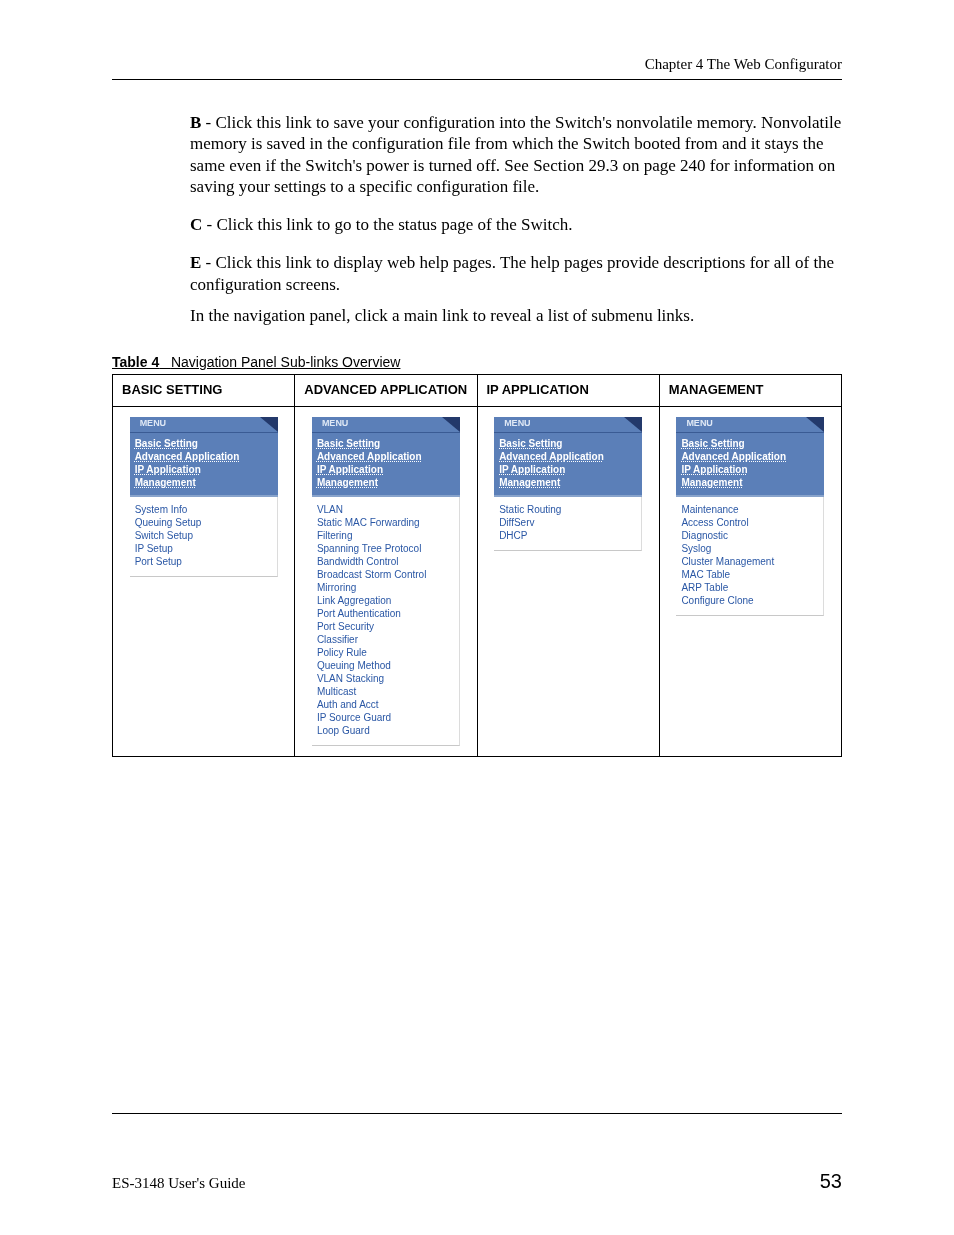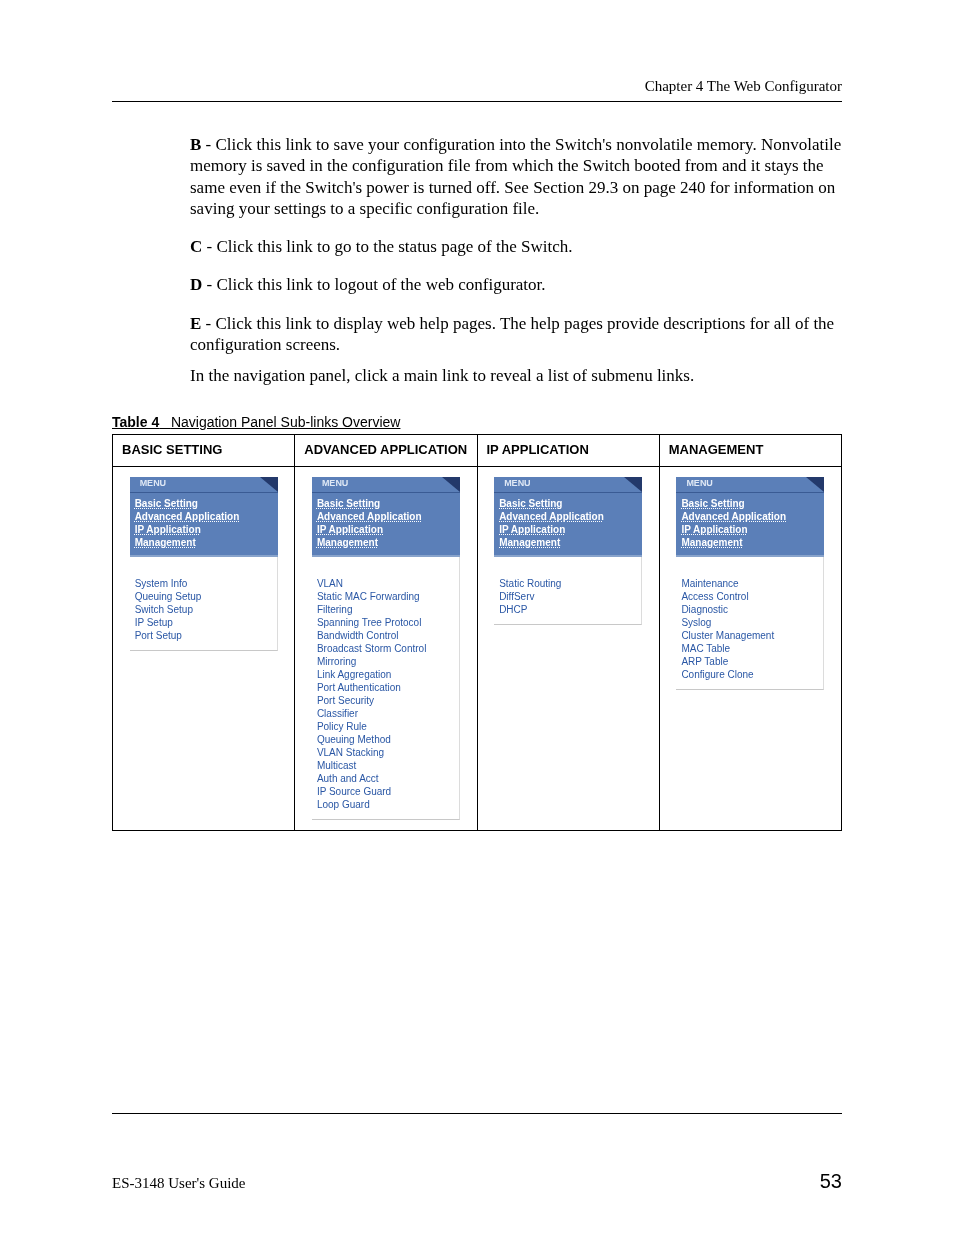--- a/index.html
+++ b/index.html
@@ -16,21 +16,20 @@
     width: 954px;
     height: 1235px;
     padding: 56px 112px 40px 112px;
     position: relative;
   }
   .chapter-header {
     text-align: right;
     font-size: 15px;
     color: #000;
     margin-bottom: 6px;
-    margin-top: 22px;
   }
   .hr-top {
     border: none;
     border-top: 1px solid #000;
     margin: 0 0 32px 0;
   }
   .body-text {
     margin-left: 78px;
     font-size: 17px;
     line-height: 1.25;
@@ -100,21 +99,21 @@
     display: block;
     color: #fff;
     font-weight: bold;
     font-size: 10px;
     padding: 1px 0;
     text-decoration: underline;
     text-decoration-style: dotted;
   }
   .sub-links {
     background: #fff;
-    padding: 20px 5px 8px 5px;
+    padding: 6px 5px 8px 5px;
     border-bottom: 1px solid #c8c8c8;
     border-right: 1px solid #dcdcdc;
   }
   .sub-links .slink {
     display: block;
     color: #2a57a5;
     font-size: 10px;
     padding: 1px 0;
   }
   .footer {
@@ -149,23 +148,20 @@
   <hr class="hr-top">
 
   <p class="body-text">
     <span class="bold">B</span><span> - Click this link to save your configuration into the Switch's nonvolatile memory. Nonvolatile memory is saved in the configuration file from which the Switch booted from and it stays the same even if the Switch's power is turned off. See </span><span class="link">Section 29.3 on page 240</span><span> for information on saving your settings to a specific configuration file.</span>
   </p>
 
   <p class="body-text">
     <span class="bold">C</span><span> - Click this link to go to the status page of the Switch.</span>
   </p>
 
-  <p class="body-text">
-    <span class="bold">D</span><span> - Click this link to logout of the web configurator.</span>
-  </p>
 
   <p class="body-text">
     <span class="bold">E</span><span> - Click this link to display web help pages. The help pages provide descriptions for all of the configuration screens.</span>
   </p>
 
   <p class="body-text" style="margin-top:9px">In the navigation panel, click a main link to reveal a list of submenu links.</p>
 
   <div class="table-caption">
     <span class="bold">Table 4</span>&nbsp;&nbsp;&nbsp;<span>Navigation Panel Sub-links Overview</span>
   </div>

